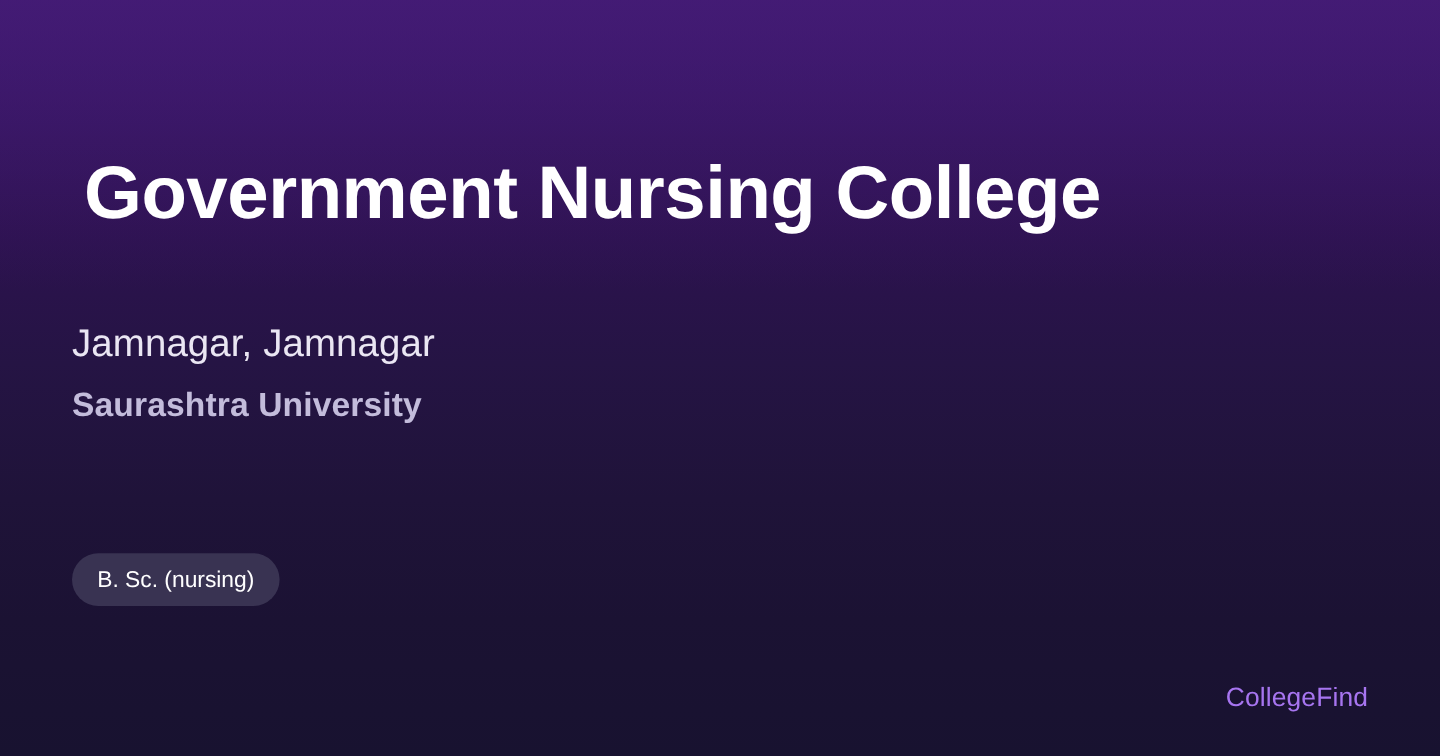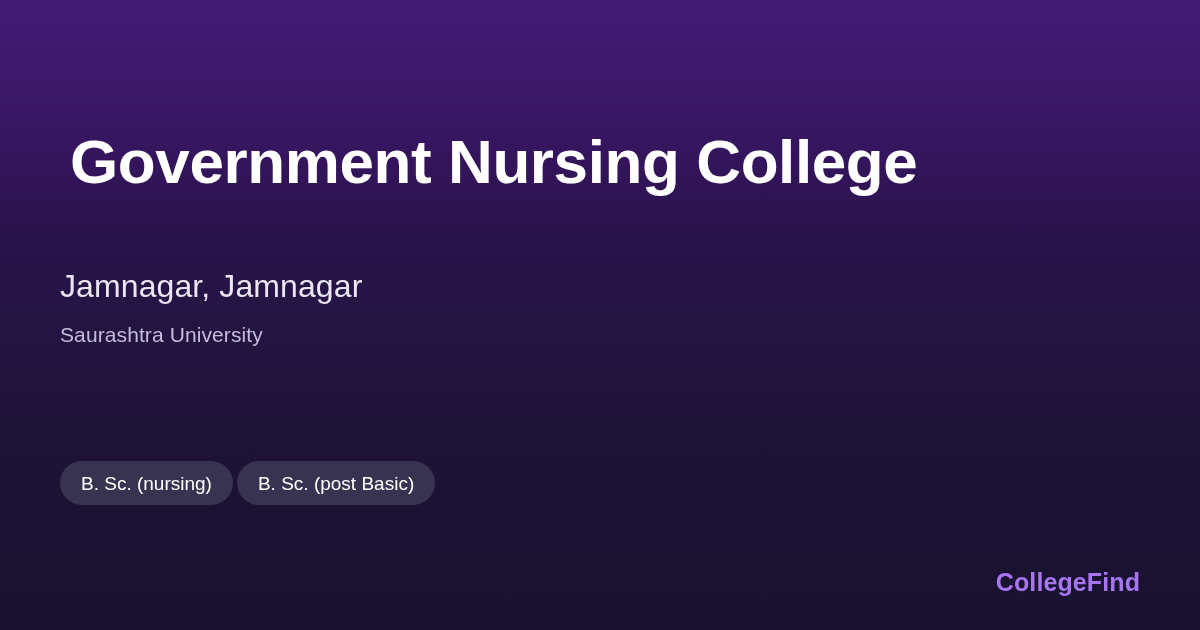--- a/index.html
+++ b/index.html
@@ -70,23 +70,23 @@
     line-height: 1;
     font-weight: 400;
     color: #eae6f3;
     letter-spacing: 0.1px;
   }
 
   .university {
     position: absolute;
     left: 0;
     top: 324px;
-    font-size: 21px;
+    font-size: 28px;
     line-height: 1;
-    font-weight: 400;
+    font-weight: 700;
     color: #c3bcdb;
     letter-spacing: 0.1px;
   }
 
   .chips {
     position: absolute;
     left: 0;
     top: 461px;
     display: flex;
     flex-direction: row;
@@ -106,23 +106,23 @@
     font-size: 19px;
     line-height: 1;
     font-weight: 400;
     white-space: nowrap;
   }
 
   .brand {
     position: absolute;
     right: 0;
     top: 570px;
-    font-size: 25px;
+    font-size: 22px;
     line-height: 1;
-    font-weight: 700;
+    font-weight: 400;
     color: #a775f0;
     letter-spacing: 0.1px;
   }
 </style>
 </head>
 <body>
 
 <div class="card">
 
   <div class="sheen"></div>
@@ -130,19 +130,18 @@
   <div class="content">
 
     <h1 class="title">Government Nursing College</h1>
 
     <div class="location">Jamnagar, Jamnagar</div>
 
     <div class="university">Saurashtra University</div>
 
     <div class="chips">
       <span class="chip">B. Sc. (nursing)</span>
-      <span class="chip">B. Sc. (post Basic)</span>
     </div>
 
     <div class="brand">CollegeFind</div>
 
   </div>
 </div>
 
 </body></html>

